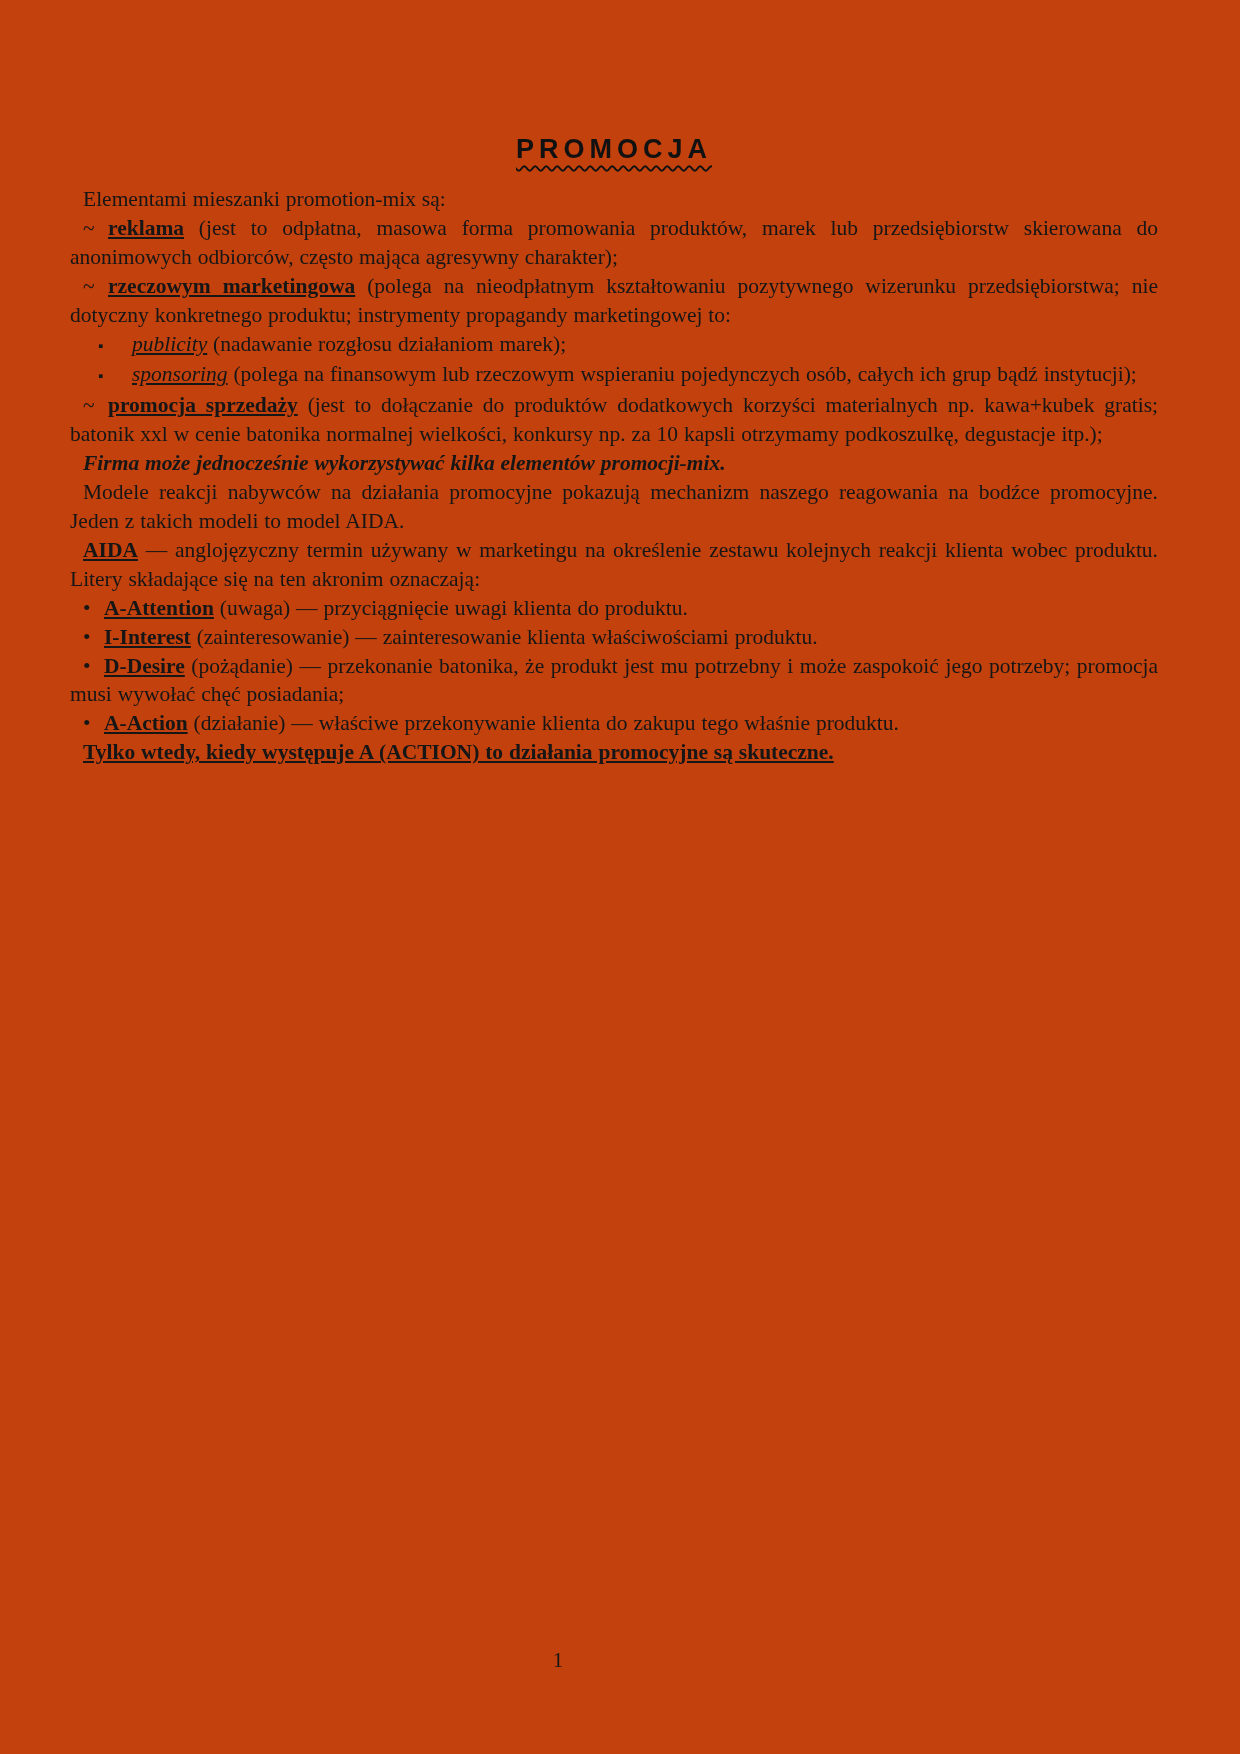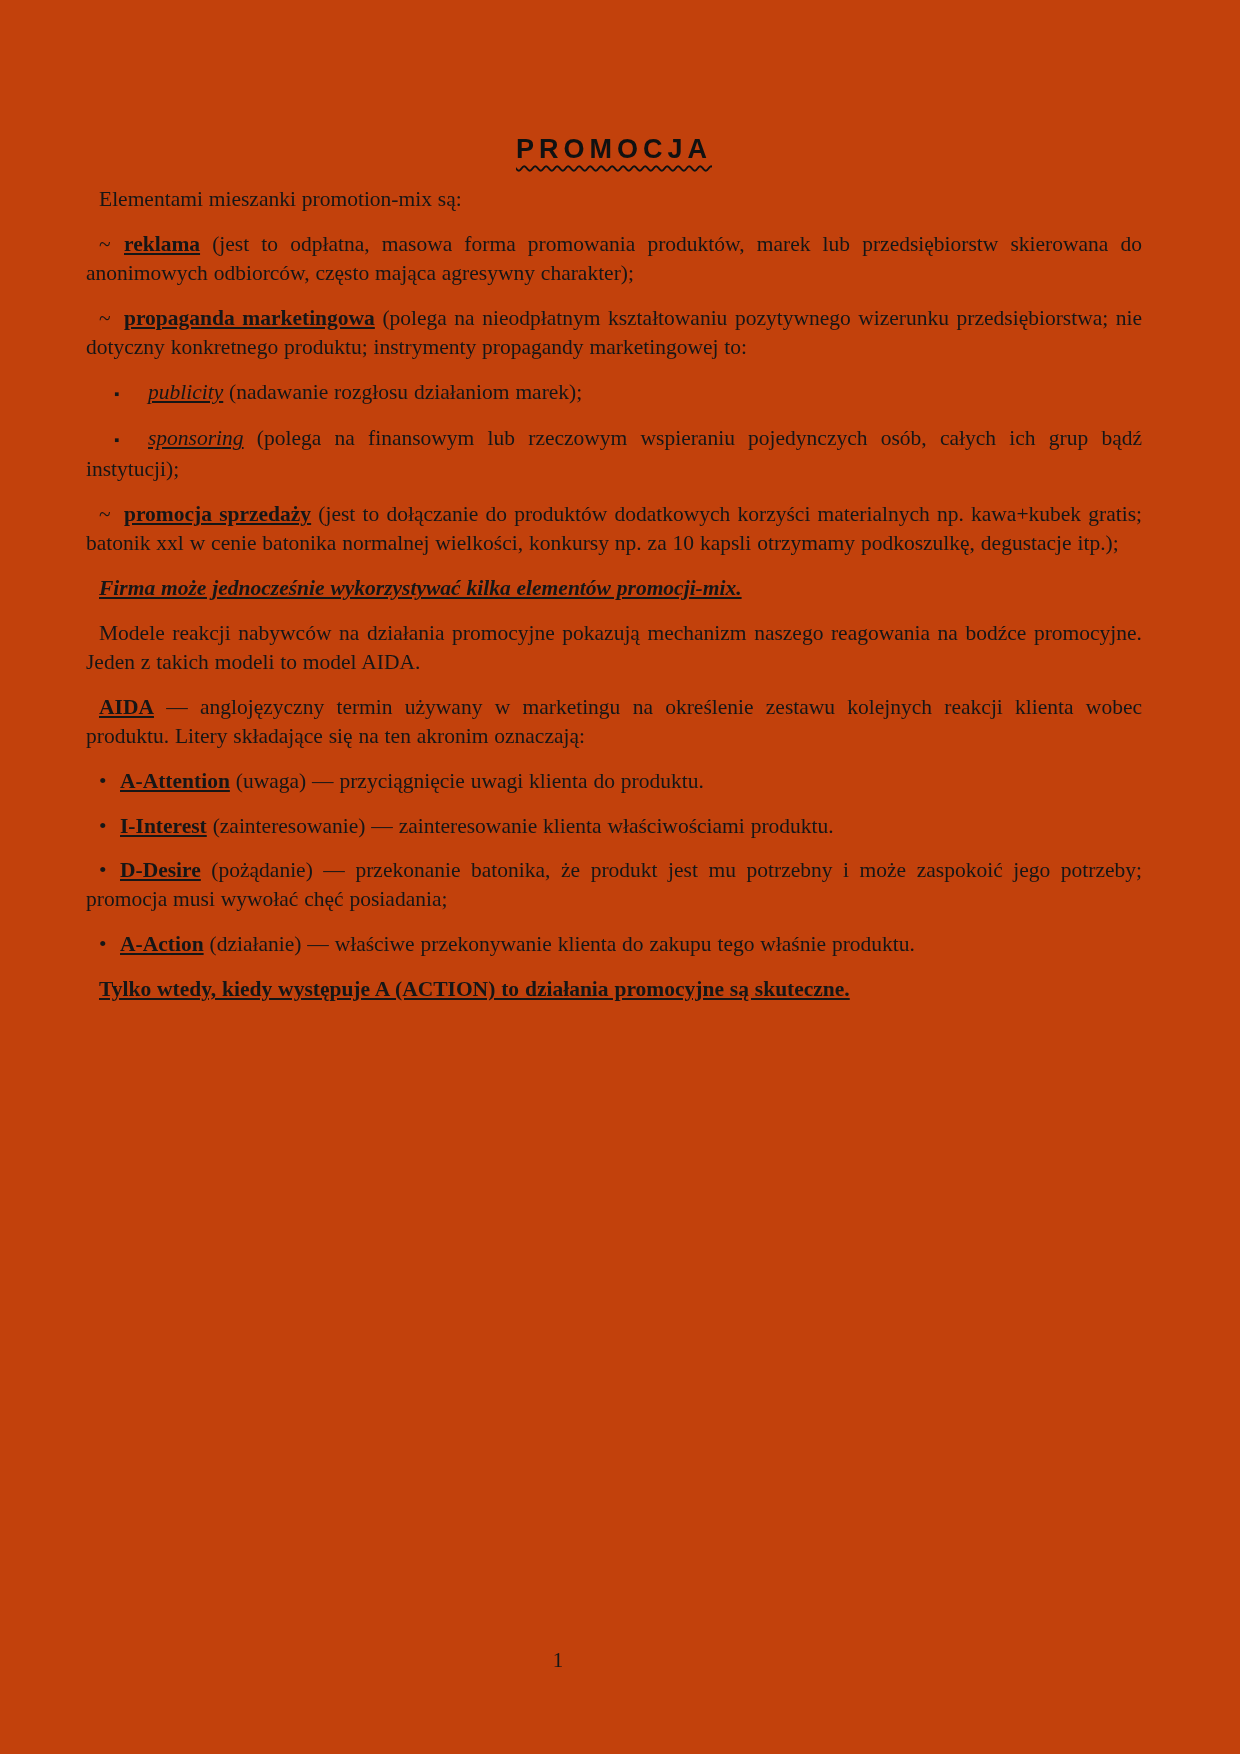--- a/index.html
+++ b/index.html
@@ -26,36 +26,36 @@
     font-size: 27px;
     font-weight: 700;
     letter-spacing: 5px;
     color: #111;
     text-decoration-line: underline;
     text-decoration-style: wavy;
     text-decoration-thickness: 2px;
     text-underline-offset: 7px;
   }
   .content p {
-    margin: 16px;
+    margin: 0;
     font-size: 21.5px;
     line-height: 28.9px;
     text-align: justify;
     word-spacing: 0.5px;
   }
   .indent { text-indent: 13px; }
   .li { text-indent: 13px; }
   .li.square { text-indent: 28px; }
   .marker { display: inline-block; text-indent: 0; }
   .tilde .marker { width: 25px; }
   .square .marker { width: 34px; font-size: 15px; }
   .round .marker { width: 21px; }
   .term { font-weight: bold; text-decoration: underline; }
   .square .term { font-weight: normal; font-style: italic; }
-  .emphasis { font-weight: bold; font-style: italic; text-decoration: underline; }
+  .emphasis { font-weight: bold; font-style: italic; }
   .conclusion { font-weight: bold; text-decoration: underline; }
   .page-number {
     position: absolute;
     left: 543px;
     top: 1648px;
     width: 30px;
     text-align: center;
     font-size: 21px;
     color: #161616;
   }
@@ -65,21 +65,21 @@
 
 <div class="page">
   <div class="content">
 
     <h1 class="doc-title">PROMOCJA</h1>
 
     <p class="indent">Elementami mieszanki promotion-mix są:</p>
 
     <p class="li tilde"><span class="marker">~</span><span class="term">reklama</span><span> (jest to odpłatna, masowa forma promowania produktów, marek lub przedsiębiorstw skierowana do anonimowych odbiorców, często mająca agresywny charakter);</span></p>
 
-    <p class="li tilde"><span class="marker">~</span><span class="term">propaganda marketingowa</span><span> (polega na nieodpłatnym kształtowaniu pozytywnego wizerunku przedsiębiorstwa; nie dotyczny konkretnego produktu; instrymenty propagandy marketingowej to:</span></p>
+    <p class="li tilde"><span class="marker">~</span><span class="term">rzeczowym marketingowa</span><span> (polega na nieodpłatnym kształtowaniu pozytywnego wizerunku przedsiębiorstwa; nie dotyczny konkretnego produktu; instrymenty propagandy marketingowej to:</span></p>
 
     <p class="li square"><span class="marker">▪</span><span class="term">publicity</span><span> (nadawanie rozgłosu działaniom marek);</span></p>
 
 
     <p class="li square"><span class="marker">▪</span><span class="term">sponsoring</span><span> (polega na finansowym lub rzeczowym wspieraniu pojedynczych osób, całych ich grup bądź instytucji);</span></p>
 
     <p class="li tilde"><span class="marker">~</span><span class="term">promocja sprzedaży</span><span> (jest to dołączanie do produktów dodatkowych korzyści materialnych np. kawa+kubek gratis; batonik xxl w cenie batonika normalnej wielkości, konkursy np. za 10 kapsli otrzymamy podkoszulkę, degustacje itp.);</span></p>
 
 
     <p class="indent emphasis">Firma może jednocześnie wykorzystywać kilka elementów promocji-mix.</p>

